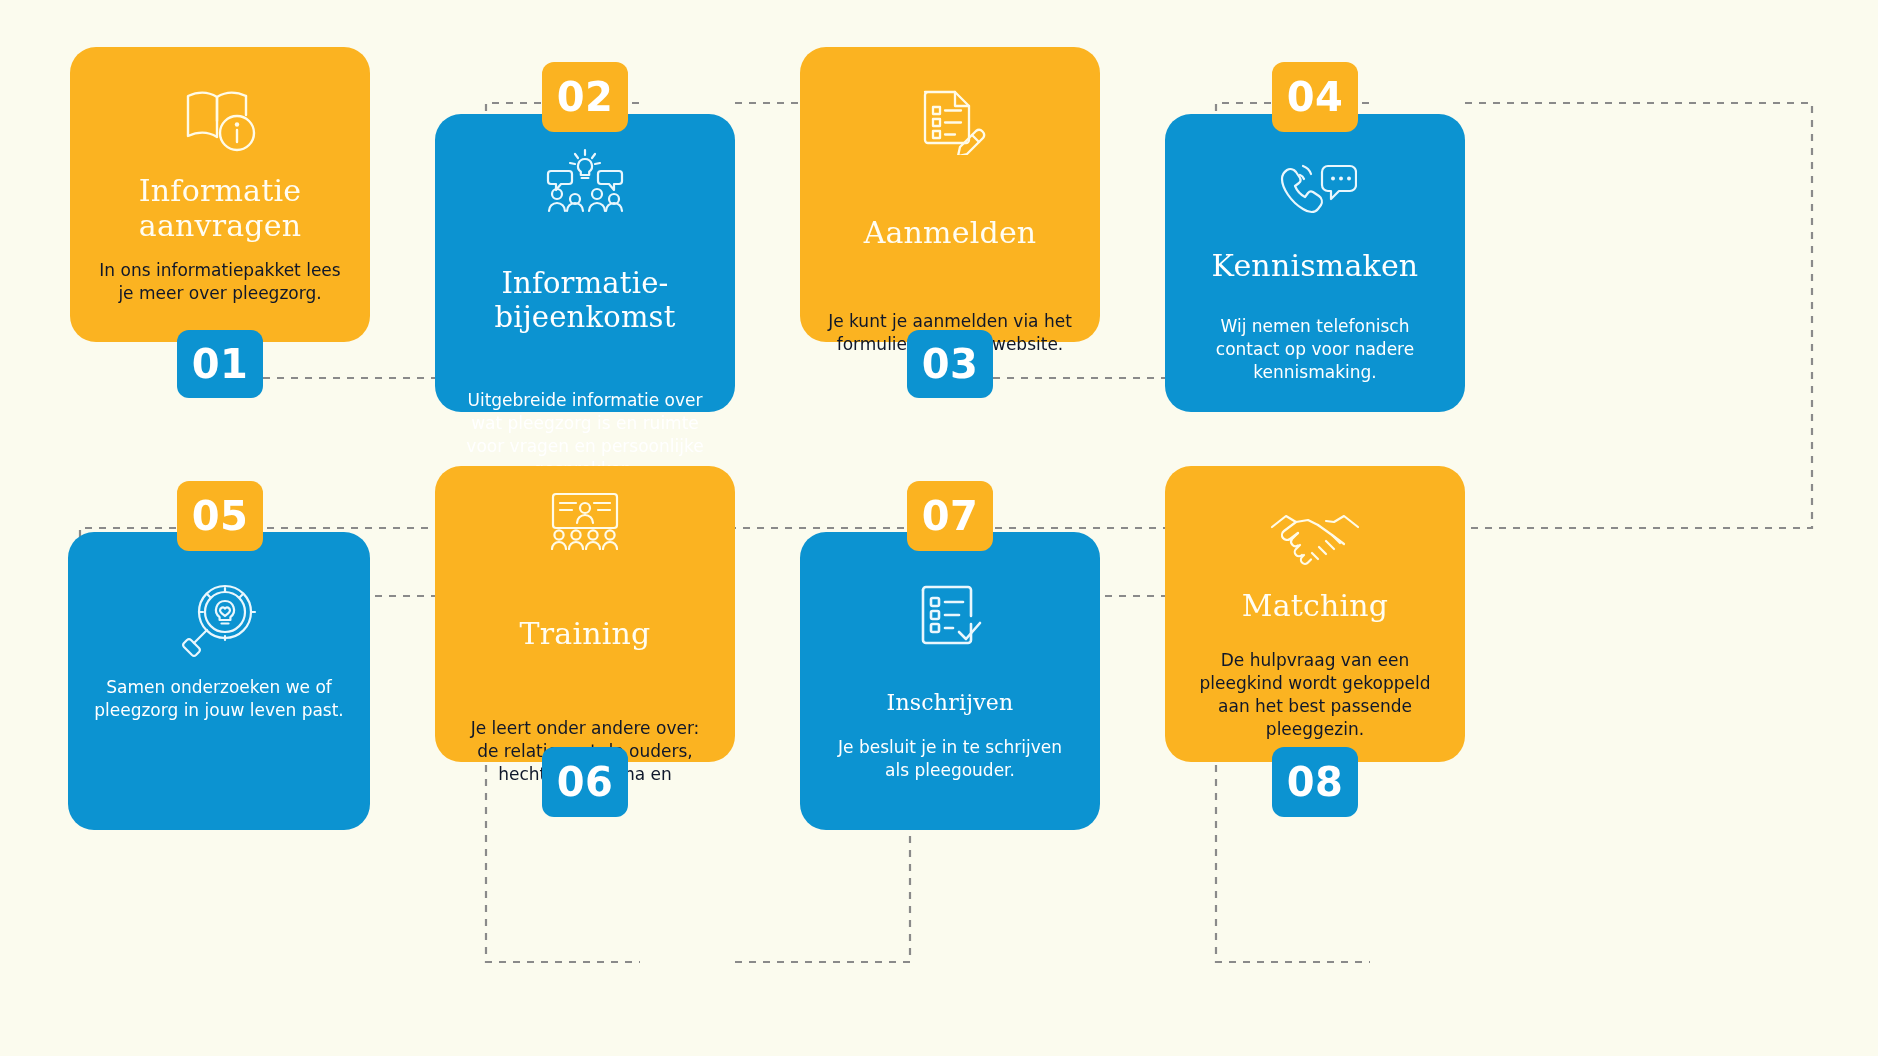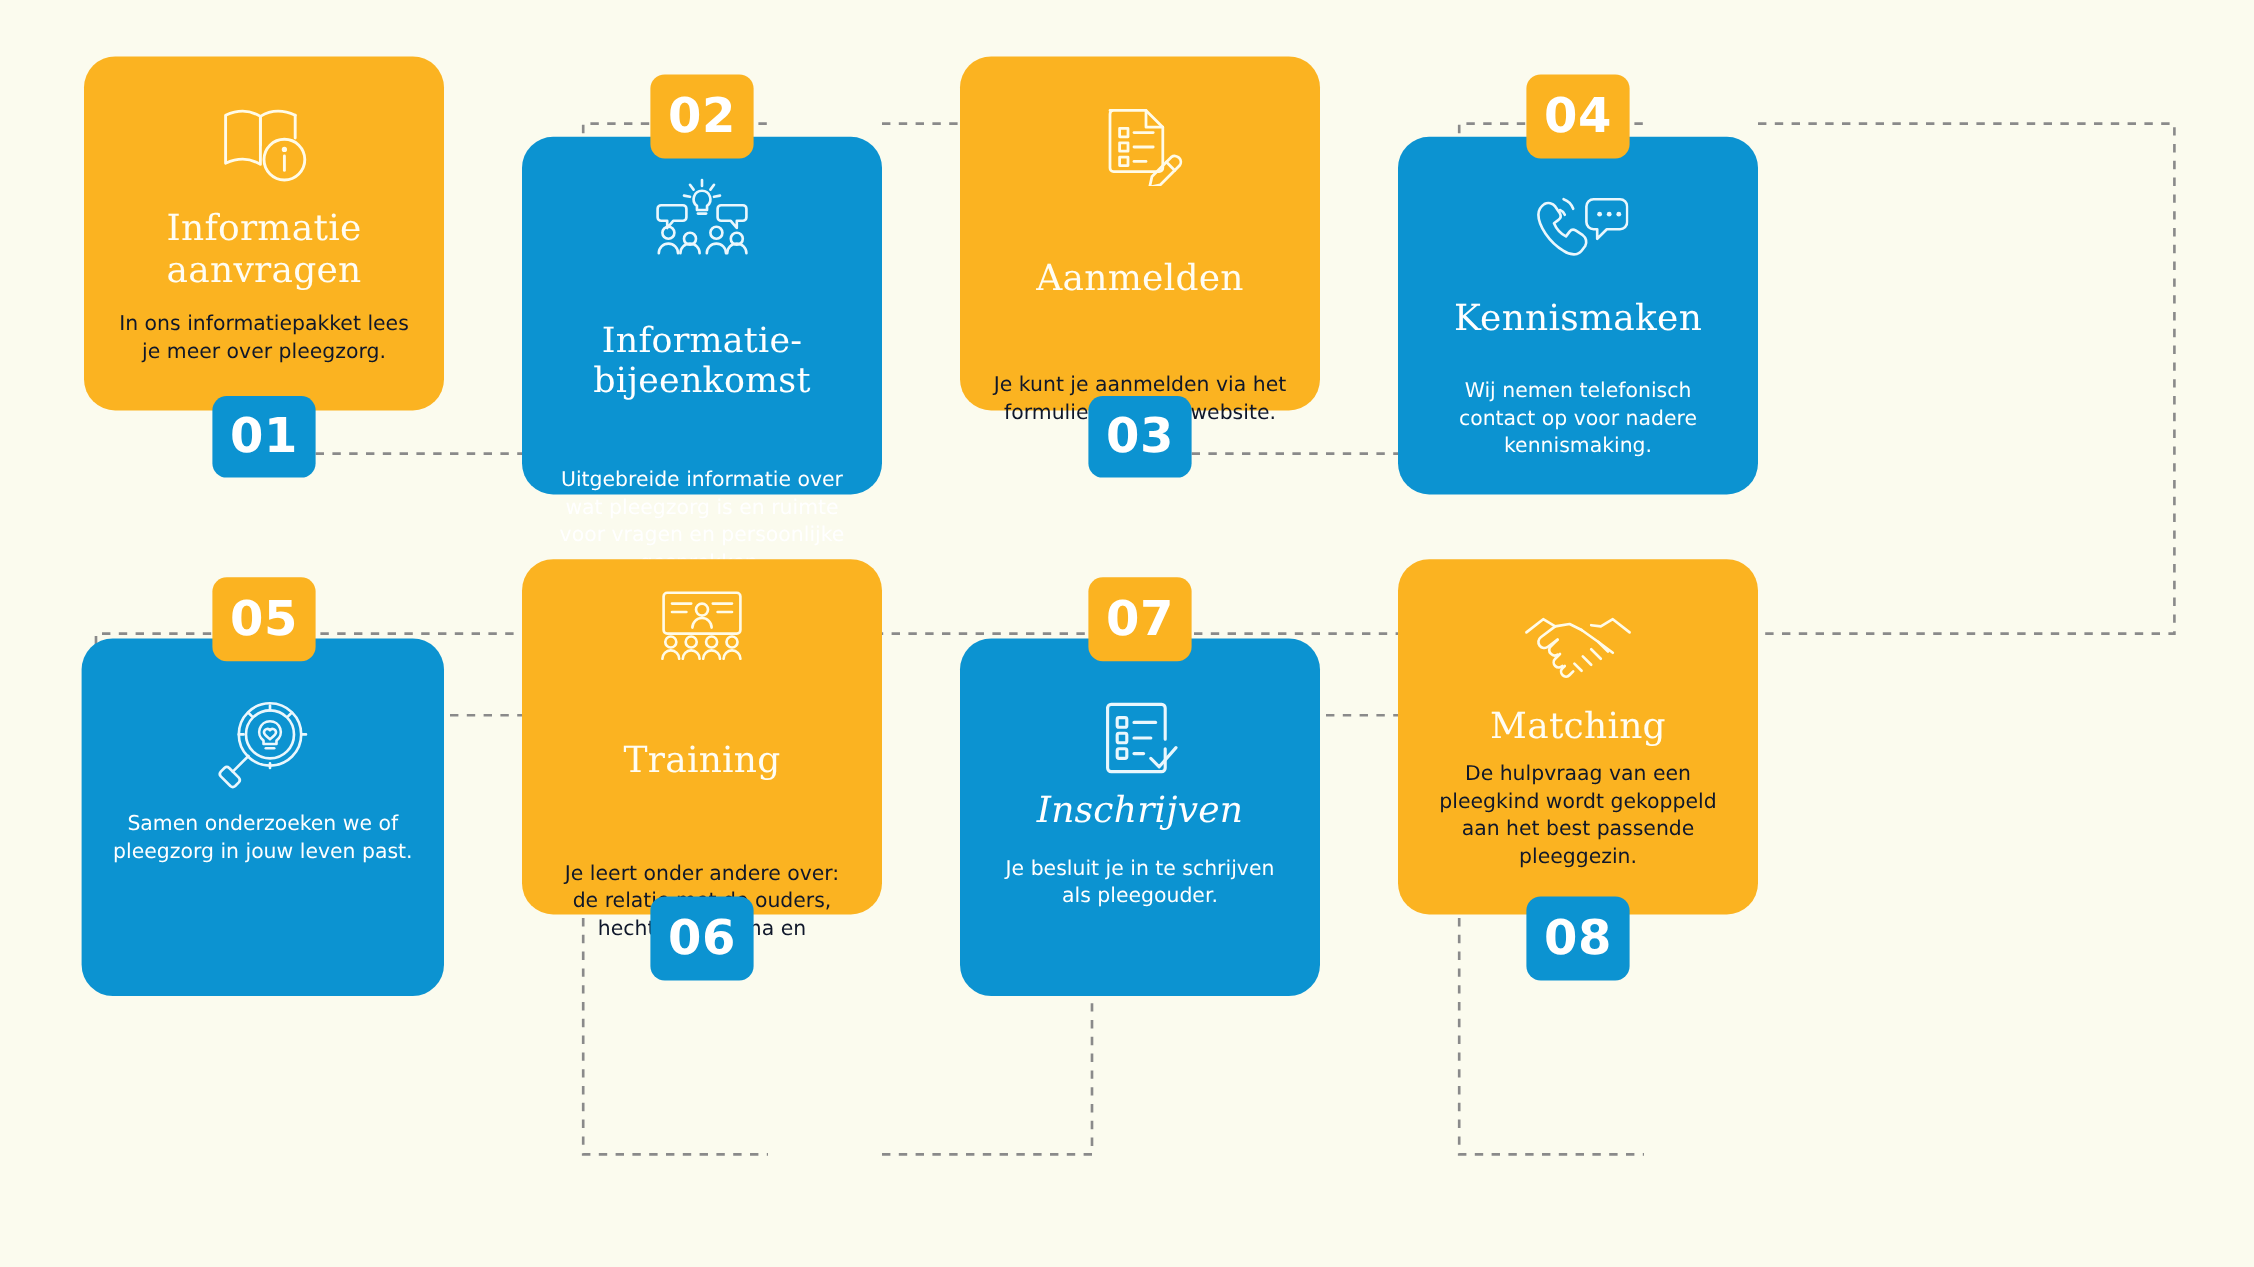--- a/index.html
+++ b/index.html
@@ -250,21 +250,21 @@
         <path d="M56 44 v16 a3 3 0 0 1 -3 3 H11 a3 3 0 0 1 -3 -3 V10"></path>
         <rect x="16" y="18" width="8" height="8" rx="1.5"></rect>
         <path d="M30 22 h18"></path>
         <rect x="16" y="31" width="8" height="8" rx="1.5"></rect>
         <path d="M30 35 h14"></path>
         <rect x="16" y="44" width="8" height="8" rx="1.5"></rect>
         <path d="M30 48 h8"></path>
         <path d="M44 52 l7 7 l14 -16"></path>
       </svg>
     </span>
-    <div class="card-title" style="font-size:30px; margin-top:8px;font-style:italic;">Inschrijven</div>
+    <div class="card-title" style="font-size:22px; margin-top:40px;">Inschrijven</div>
     <div class="card-desc" style="font-size:17px; margin-top:20px; max-width:250px;">Je besluit je in te schrijven als pleegouder.</div>
   </div>
   <div class="badge orange" id="badge-7">07</div>
 
   <div class="card orange" id="card-8" style="padding-top:44px;">
     <span class="card-icon">
       <svg width="92" height="56" viewBox="0 0 92 56" fill="none" stroke="#fffbe8" stroke-width="2.2" stroke-linecap="round" stroke-linejoin="round">
         <path d="M3 17 L17 6 l10 6 l12 -2 l10 5"></path>
         <path d="M89 17 L75 6 l-10 6 l-8 -1"></path>
         <path d="M27 12 l-12 9 a5 5 0 0 0 -1 7 a5 5 0 0 0 7 1 l8 -6"></path>
@@ -272,17 +272,17 @@
         <path d="M31 35 l-4 4 a4.2 4.2 0 0 0 6 6"></path>
         <path d="M35 45 l-2 2 a4 4 0 0 0 6 5.5 l3 -3"></path>
         <path d="M49 15 l14 10 l12 9"></path>
         <path d="M63 25 l8 8"></path>
         <path d="M57 31 l8 8"></path>
         <path d="M50 37 l7 7"></path>
         <path d="M43 43 l6 6"></path>
       </svg>
     </span>
     <div class="card-title" style="font-size:30px; margin-top:22px;">Matching</div>
-    <div class="card-desc" style="font-size:17px; margin-top:11px; max-width:252px;">De hulpvraag van een pleegkind wordt gekoppeld aan het best passende pleeggezin.</div>
+    <div class="card-desc" style="font-size:17px; margin-top:26px; max-width:252px;">De hulpvraag van een pleegkind wordt gekoppeld aan het best passende pleeggezin.</div>
   </div>
   <div class="badge blue" id="badge-8">08</div>
 
 </div>
 
 </body></html>

